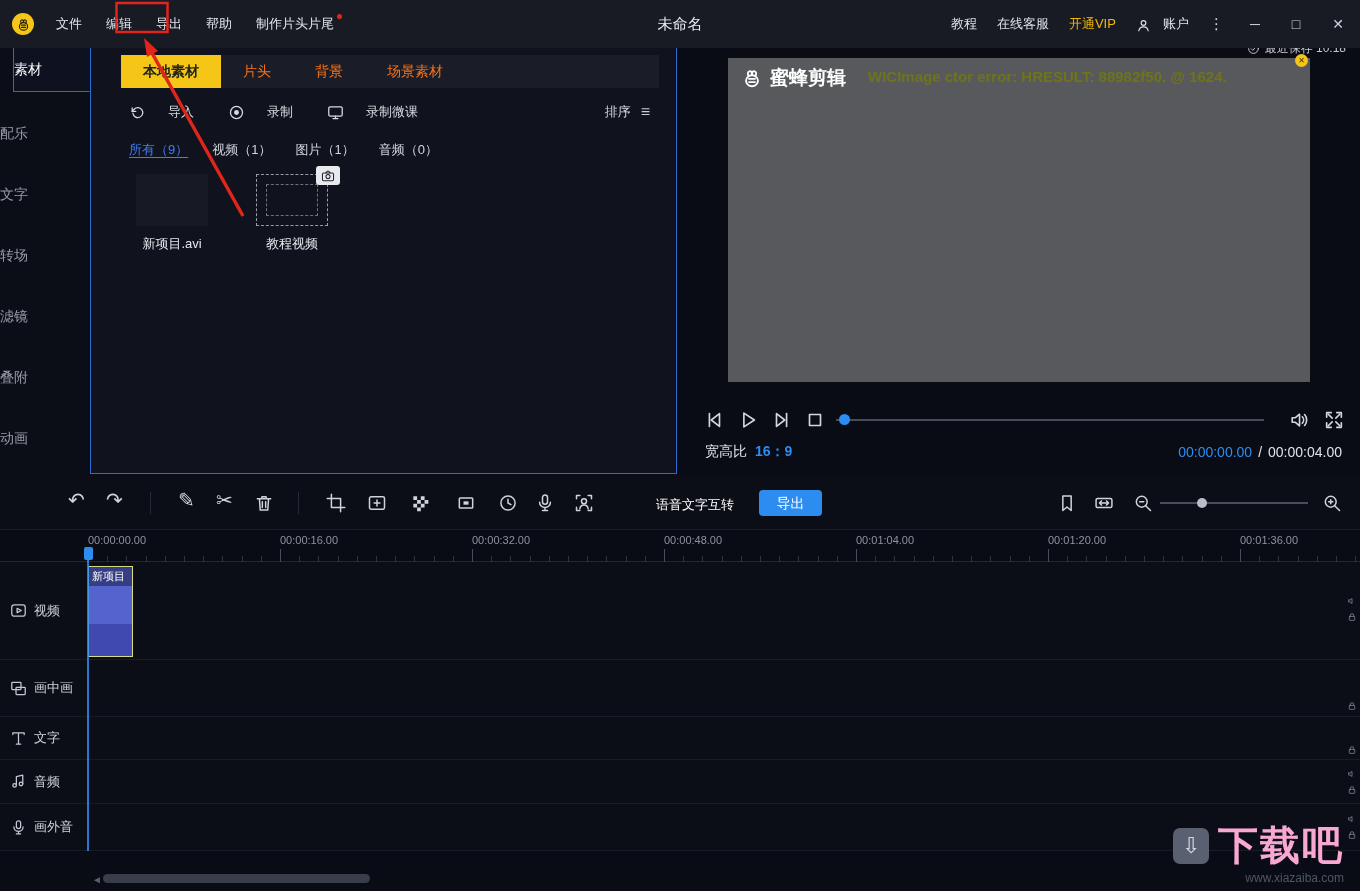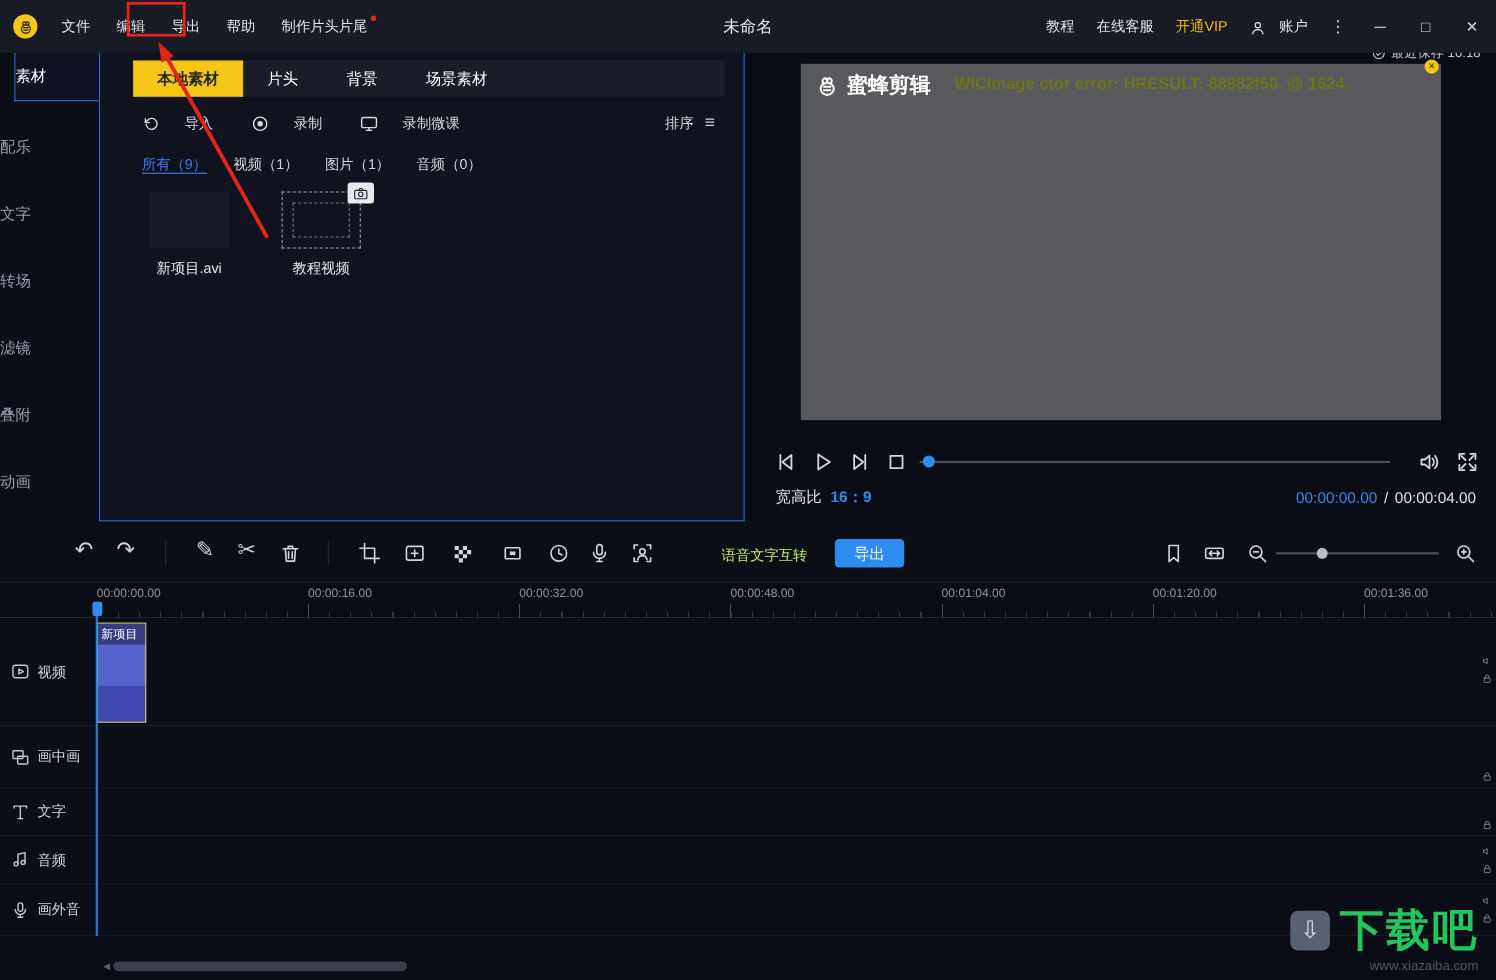--- a/index.html
+++ b/index.html
@@ -22,21 +22,21 @@
   #more-glyph{font-size:15px;color:#cfd3dc}
 
   
   #sidebar{position:absolute;left:0;top:34px;width:90px;height:441px;background:#0c0e17}
   .side-item{position:absolute;left:0;width:90px;height:48px;line-height:48px;font-size:14px;color:#989caa}
   .side-item.active{left:13px;width:77px;color:#fff;border:1px solid #2b6cd4;border-right:1px solid #0e1220;background:#0e1220}
 
   
   #media-panel{position:absolute;left:90px;top:40px;width:587px;height:434px;background:#10121d;border:1px solid #2b6cd4;z-index:2}
   #media-tabs{position:absolute;left:30px;top:14px;width:538px;height:33px;background:#1a1c27;display:flex}
-  .mtab{padding:0 22px;line-height:33px;font-size:14px;color:#ffffff}
+  .mtab{padding:0 22px;line-height:33px;font-size:14px;color:#f97316}
   .mtab.active{background:#f5c518;color:#23251a;font-weight:bold}
   #media-actions{position:absolute;left:38px;top:62px;right:18px;display:flex;align-items:center;font-size:13px;color:#d8dae0}
   .maction{display:flex;align-items:center;gap:22px;margin-right:34px}
   .maction .ic{width:17px;height:17px}
   #sort-group{margin-left:auto;display:flex;align-items:center;gap:10px;margin-right:8px}
   .sort-glyph{font-size:16px;color:#c9ccd4}
   #media-filters{position:absolute;left:38px;top:100px;display:flex;gap:24px;font-size:13px;color:#d2d5dc}
   .mfilter.active{color:#3d7df5;text-decoration:underline;text-underline-offset:3px}
   #media-items{position:absolute;left:36px;top:133px;display:flex;gap:30px}
   .media-item{width:90px;text-align:center}
@@ -63,21 +63,21 @@
   #aspect-value{color:#2d8cf0;font-weight:bold}
   #pv-time{position:absolute;right:18px;top:444px;font-size:14px;z-index:2;display:flex;gap:6px}
   #time-current{color:#2d8cf0}
   .time-rest{color:#dfe2e8}
 
   
   #toolbar{position:absolute;left:0;top:475px;right:0;height:55px;background:#0c0e17;border-bottom:1px solid #1b1e28;z-index:4}
   .tb-ic{position:absolute;top:493px;width:20px;height:20px;color:#cfd3dc;z-index:5}
   .tb-glyph{position:absolute;top:489px;font-size:20px;color:#cfd3dc;line-height:22px;z-index:5}
   .tb-sep{position:absolute;top:492px;width:1px;height:22px;background:#262a36;z-index:5}
-  #speech-link{position:absolute;left:656px;top:496px;font-size:13px;color:#bef264;z-index:5}
+  #speech-link{position:absolute;left:656px;top:496px;font-size:13px;color:#ffffff;z-index:5}
   #export-btn{position:absolute;left:759px;top:490px;width:63px;height:26px;background:#2d8cf0;border-radius:4px;color:#fff;font-size:14px;text-align:center;line-height:26px;z-index:5}
   #zoom-slider{position:absolute;left:1160px;top:502px;width:148px;height:2px;background:#4a4d57;z-index:5}
   #zoom-dot{position:absolute;left:1197px;top:498px;width:10px;height:10px;border-radius:50%;background:#b9bdc8;z-index:6}
 
   
   #ruler{position:absolute;left:0;top:530px;right:0;height:32px;border-bottom:1px solid #23262f}
   .rl{position:absolute;top:534px;font-size:11px;color:#8f93a0;z-index:2}
   #ruler-ticks{position:absolute;left:88px;right:0;top:548px;height:14px;
     background-image:
       repeating-linear-gradient(to right,#4a4e5b 0 1px,transparent 1px 192px),
@@ -94,21 +94,21 @@
   #clip{position:absolute;left:88px;top:566px;width:45px;height:91px;border:1px solid #d9da85;
     background:linear-gradient(#5563cf 0 64%,#3f49b0 64% 100%);z-index:6}
   #clip-label{display:block;font-size:11px;color:#fff;background:rgba(15,17,35,.45);padding:2px 3px;white-space:nowrap;overflow:hidden}
   #hscroll-arrow{position:absolute;left:92px;bottom:6px;font-size:10px;color:#5a5e6a;z-index:5}
   #hscroll-thumb{position:absolute;left:103px;bottom:8px;width:267px;height:9px;border-radius:5px;background:#3a3e4b;z-index:5}
 
   
   #watermark{position:absolute;right:16px;bottom:6px;text-align:right;z-index:3}
   #wm-row{display:flex;align-items:center;justify-content:flex-end;gap:9px}
   #wm-logo{width:36px;height:36px;border-radius:7px;background:#596070;color:#d8dbe2;font-size:22px;line-height:36px;text-align:center}
-  #wm-name{font-size:40px;font-weight:bold;color:#22c55e;letter-spacing:2px}
+  #wm-name{font-size:40px;font-weight:bold;color:#f9a8d4;letter-spacing:2px}
   #wm-site{font-size:12px;color:#515663;margin-top:-2px}
 
   
   #annotation{position:absolute;left:0;top:0;z-index:60;pointer-events:none}
 </style>
 </head>
 <body>
 
 <svg width="0" height="0" style="position:absolute">
   <defs>

